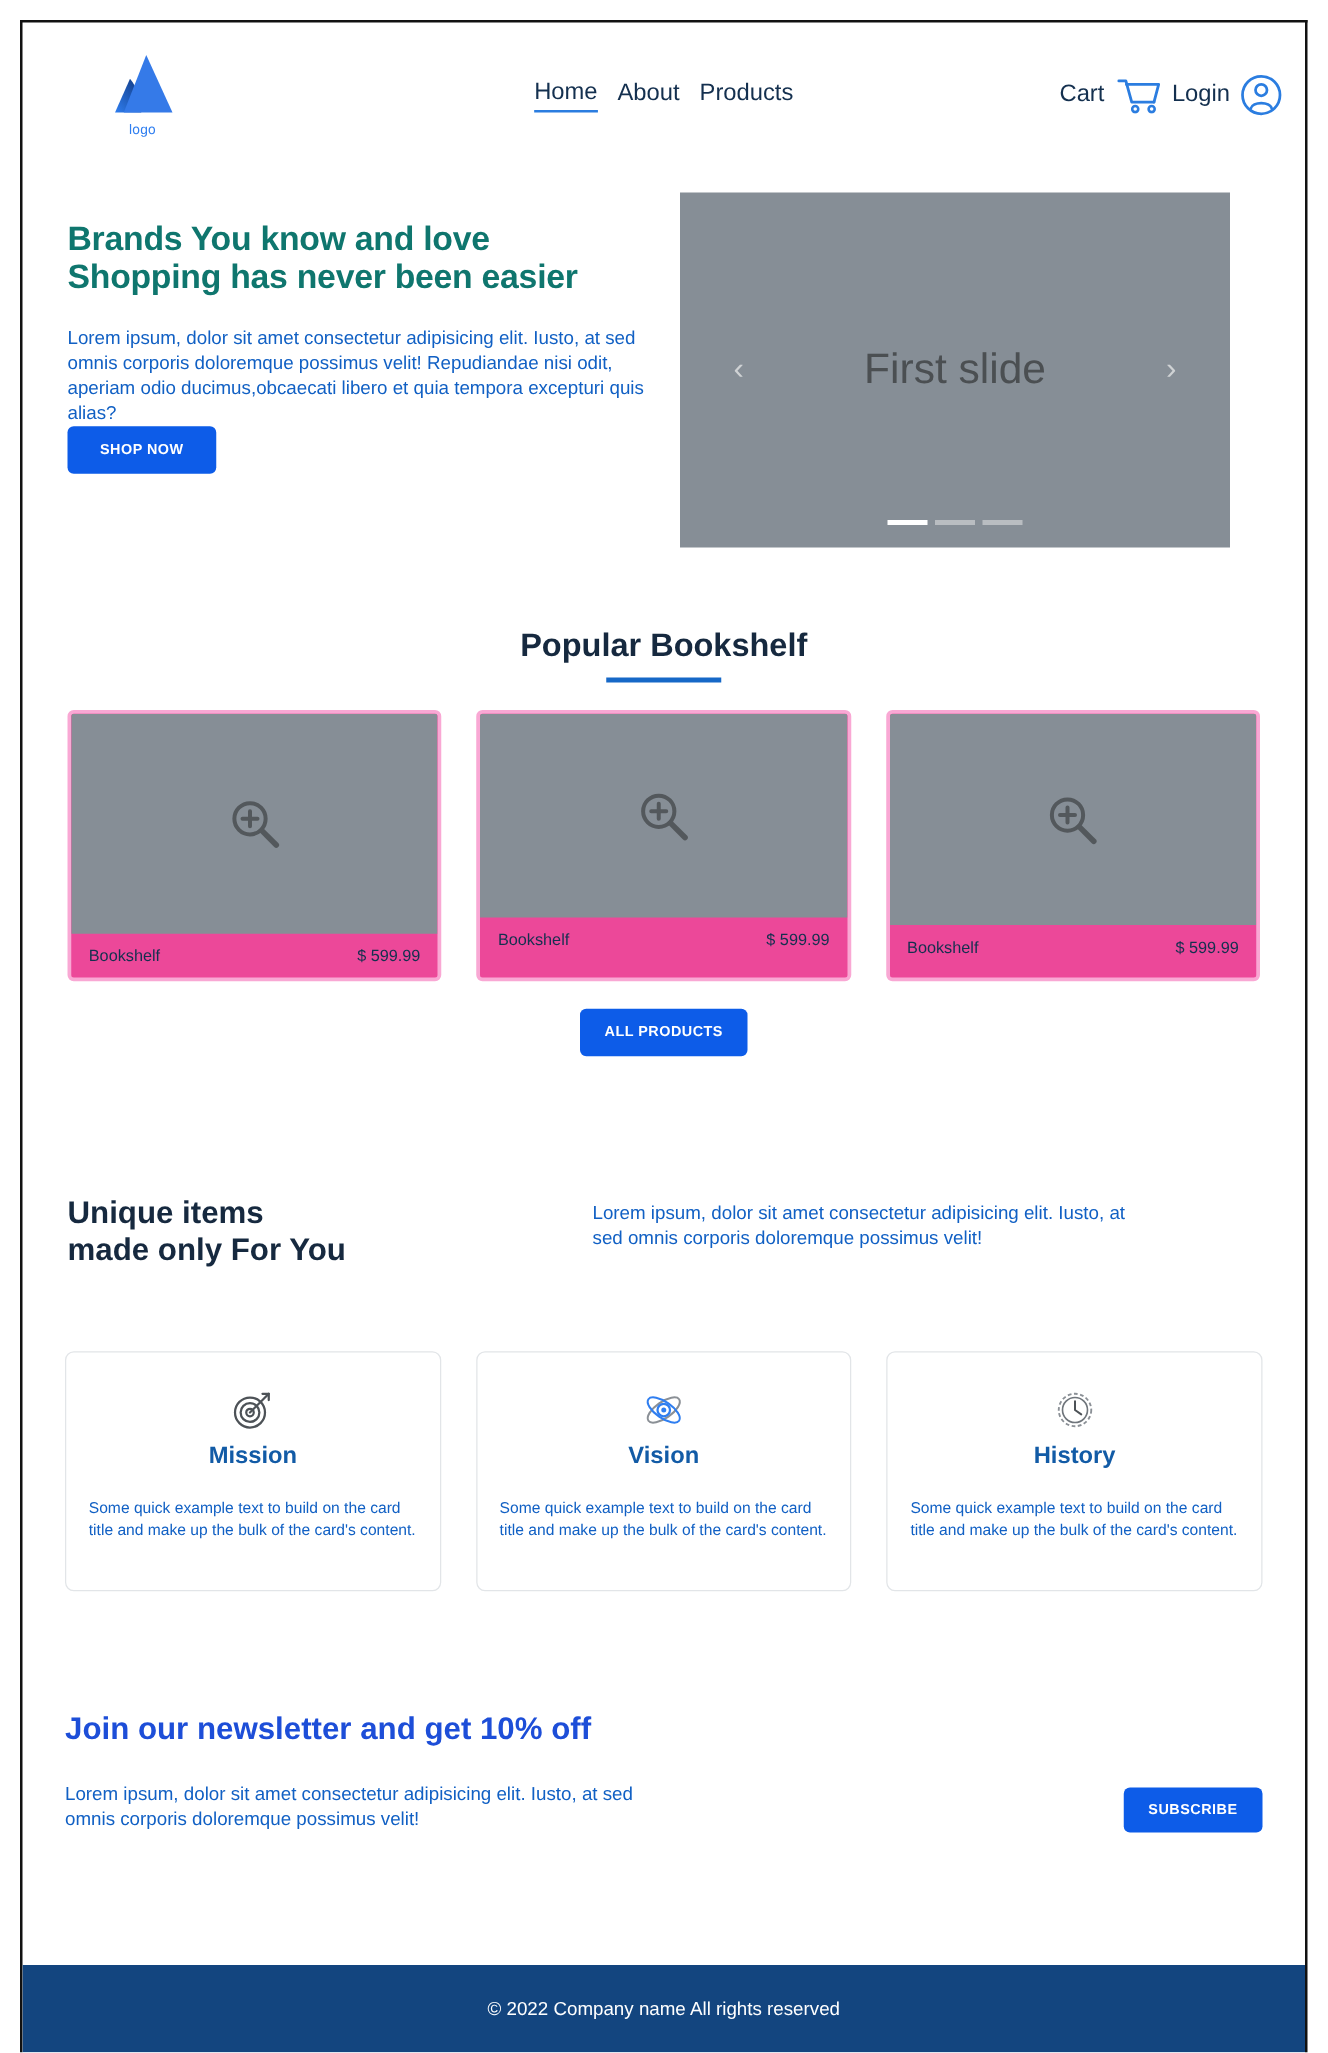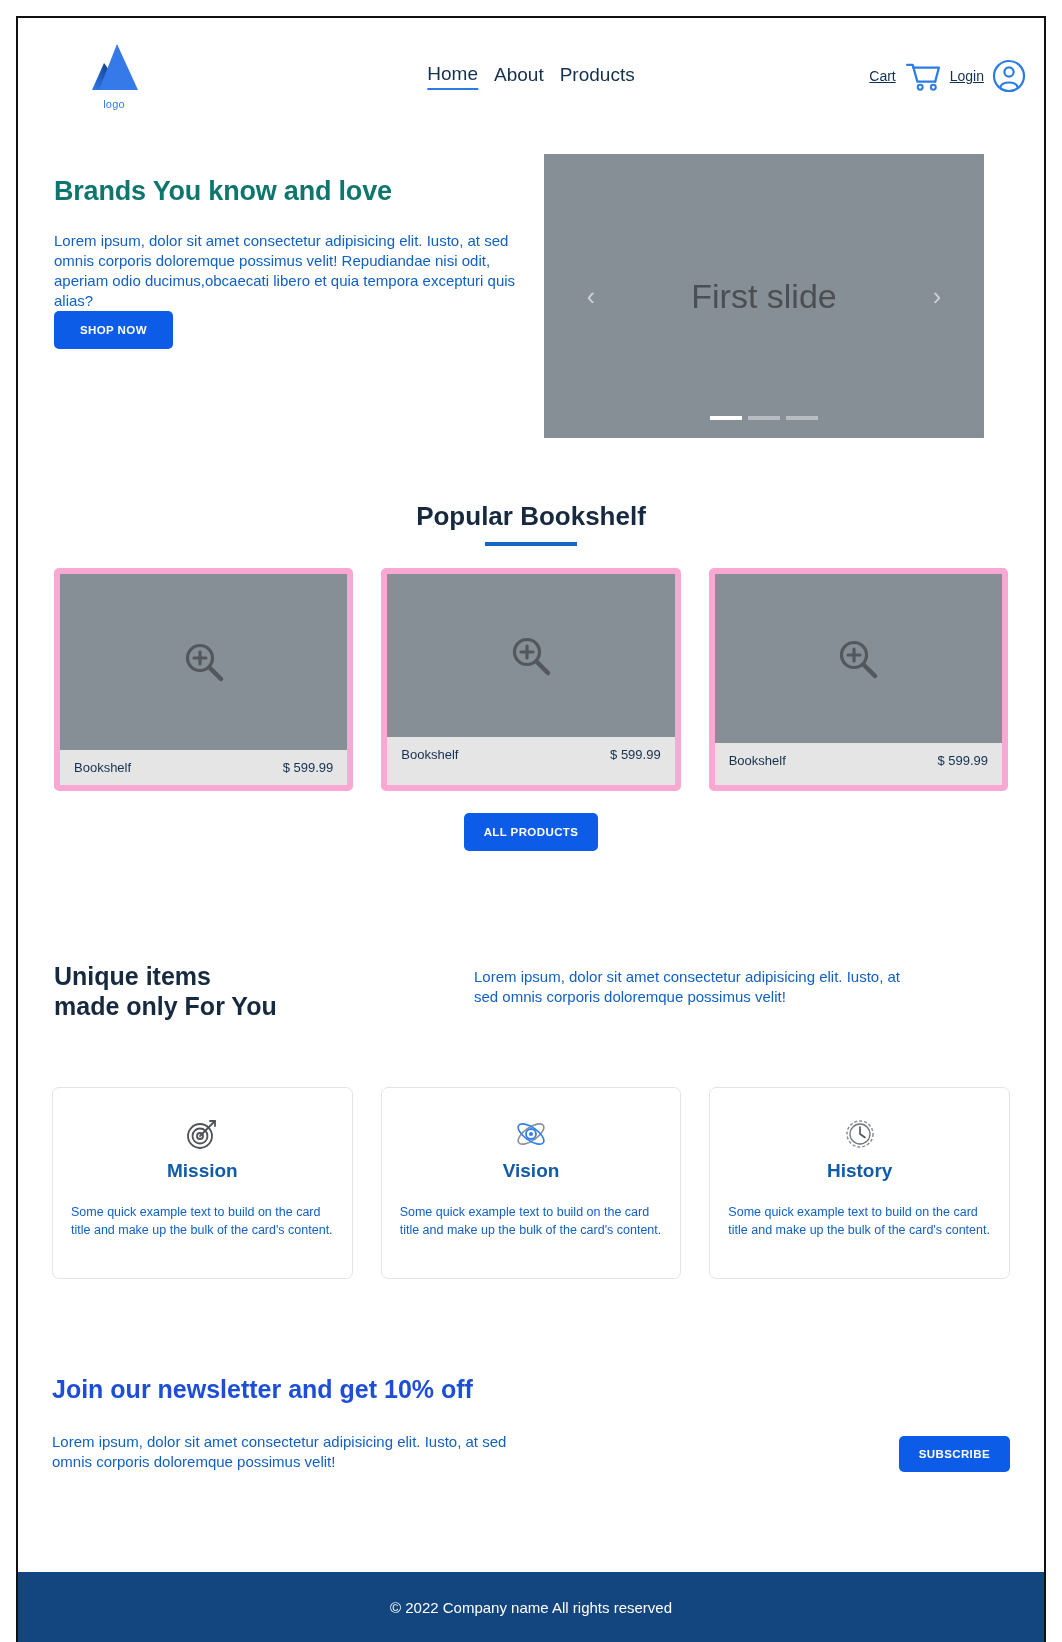--- a/index.html
+++ b/index.html
@@ -62,21 +62,21 @@
   .nav a.active {
     color: #14304f;
     border-bottom: 2px solid #2b7de0;
   }
   .header-actions {
     margin-left: auto;
     display: flex;
     align-items: center;
     gap: 8px;
   }
-  .action-text { font-size: 14px; color: #14304f; text-decoration: underline; }
+  .action-text { font-size: 19px; color: #14304f; }
   .icon-cart { width: 38px; height: 30px; }
   .icon-user { width: 34px; height: 34px; }
 
   
   .hero {
     display: flex;
     padding: 20px 18px 0 36px;
     gap: 20px;
   }
   .hero-left { width: 470px; padding-top: 22px; }
@@ -164,24 +164,24 @@
     margin: 10px auto 0;
   }
   .products {
     display: flex;
     gap: 28px;
     padding: 0 36px;
     margin-top: 22px;
   }
   .product-card {
     flex: 1;
-    border: 6px solid #f9a8d4;
+    border: 3px solid #f9a8d4;
     border-radius: 5px;
     overflow: hidden;
-    background: #e5e5e5;
+    background: #ec4899;
   }
   .product-thumb {
     height: 176px;
     background: #868e96;
     display: flex;
     align-items: center;
     justify-content: center;
   }
   .product-card:nth-child(2) .product-thumb { height: 163px; }
   .product-card:nth-child(3) .product-thumb { height: 169px; }
@@ -344,20 +344,21 @@
         <circle cx="17" cy="13" r="4.6" fill="none" stroke="#2b7de0" stroke-width="2.2"></circle>
         <path d="M8.5 28 C10 22 24 22 25.5 28" fill="none" stroke="#2b7de0" stroke-width="2.2" stroke-linecap="round"></path>
       </svg>
     </div>
   </div>
 
   <div class="hero">
     <div class="hero-left">
       <div class="hero-title">
         <div>Brands You know and love</div>
+        <div>Shopping has never been easier</div>
       </div>
       <p class="hero-copy">Lorem ipsum, dolor sit amet consectetur adipisicing elit. Iusto, at sed omnis corporis doloremque possimus velit! Repudiandae nisi odit, aperiam odio ducimus,obcaecati libero et quia tempora excepturi quis alias?</p>
       <button class="btn btn-primary btn-shop">SHOP NOW</button>
     </div>
 
     <div class="carousel">
       <div class="carousel-arrow prev">‹</div>
       <div class="carousel-caption">First slide</div>
       <div class="carousel-arrow next">›</div>
       <div class="carousel-indicators">

